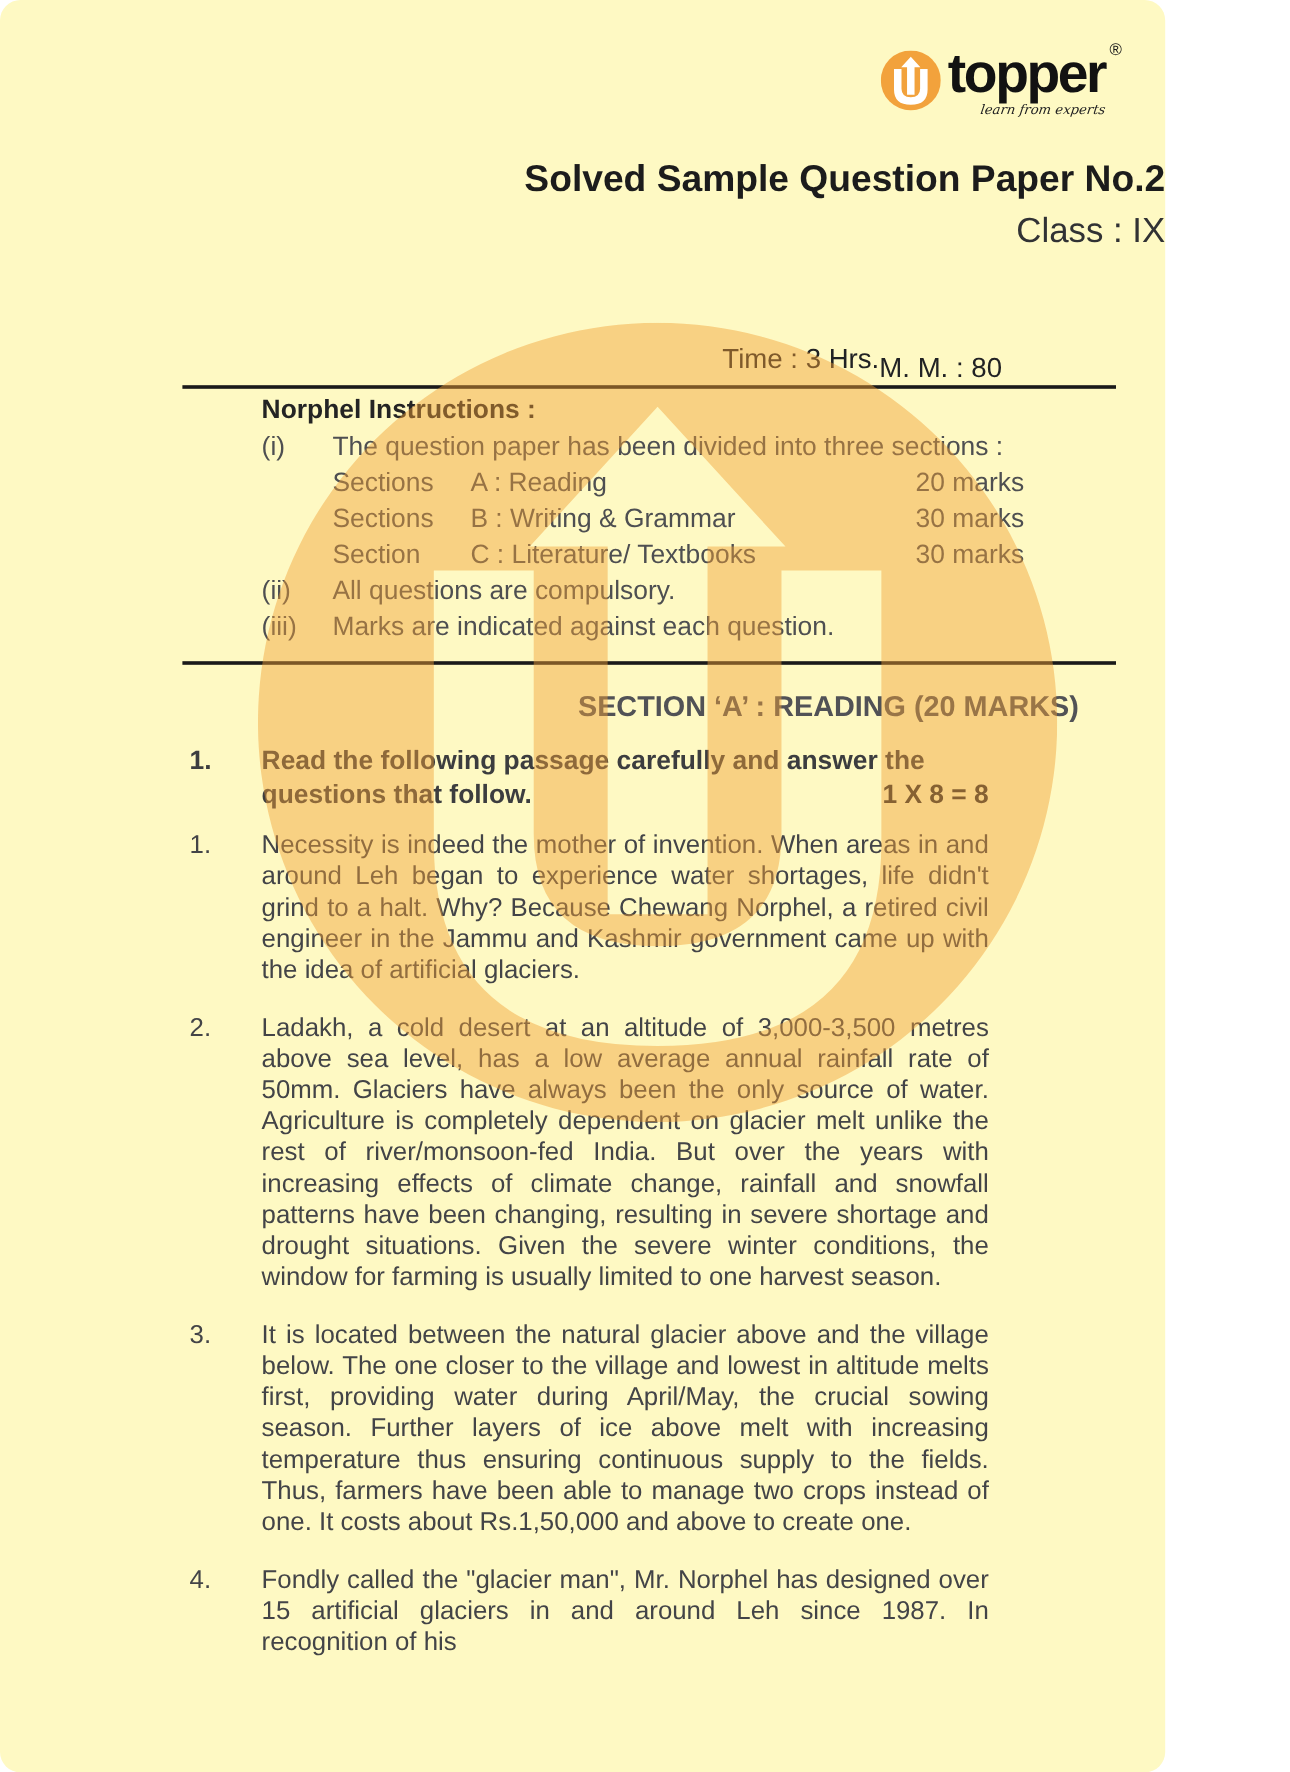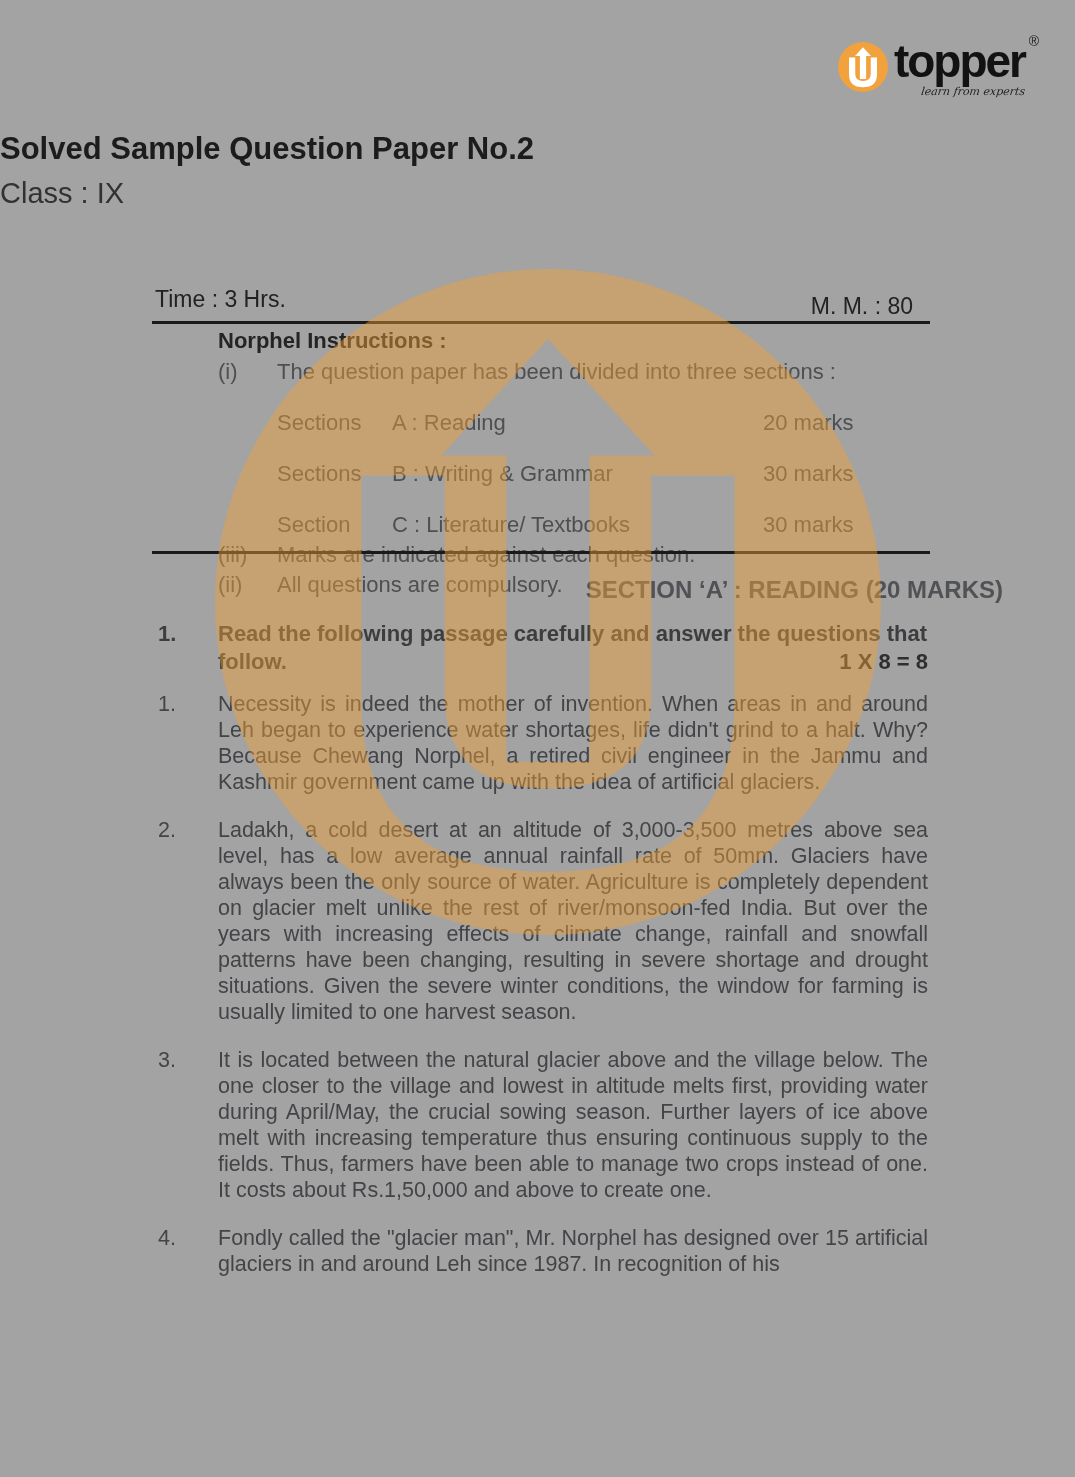--- a/index.html
+++ b/index.html
@@ -1,50 +1,51 @@
 <!DOCTYPE html>
 <html><head>
 <meta charset="utf-8">
 <style>
   html,body{margin:0;padding:0;background:#ffffff;}
   .page{
     position:relative;
-    width:1075px;height:1477px;
-    background:#a3a3a3;
+    width:971px;height:1477px;
+    background:#fef9c3;
     overflow:hidden;
     font-family:"Liberation Sans", sans-serif;
     color:#47484a;
+    border-radius:17px;
   }
   
   .logo{position:absolute;top:38px;right:50px;display:flex;align-items:flex-start;}
   .logo-icon{width:50px;height:50px;margin-top:4px;}
   .logo-word{position:relative;margin-left:6px;line-height:1;}
   .logo-text{font-size:46px;font-weight:bold;letter-spacing:-2px;color:#121212;}
   .logo-reg{position:absolute;top:-4px;right:-14px;font-size:14px;color:#1a1a1a;font-weight:normal;}
   .logo-tagline{display:block;text-align:right;font-family:"DejaVu Serif", serif;font-style:italic;
     font-size:11px;color:#222;margin-top:2px;transform:skewX(-8deg);}
   
-  .head-block{position:absolute;top:131px;left:0;right:0;text-align:left;}
+  .head-block{position:absolute;top:131px;left:12px;right:0;text-align:right;}
   .doc-title{font-size:31px;font-weight:bold;color:#1c1c1c;margin:0;}
   .doc-subtitle{font-size:24px;color:#313234;margin-top:12px;}
   .doc-class{font-size:29px;color:#313234;margin-top:10px;}
   
-  .meta-row{position:absolute;top:286px;left:155px;right:162px;display:flex;justify-content:space-between;
+  .meta-row{position:absolute;top:286px;left:155px;right:136px;display:flex;justify-content:flex-end;
     font-size:23px;color:#212224;}
   .meta-mm{margin-top:7px;}
   .rule{position:absolute;left:152px;width:778px;border-top:3px solid #1a1a1a;height:0;}
   .rule-1{top:321px;}
   .rule-2{top:551px;}
   
   .instructions{position:absolute;top:326px;left:218px;width:712px;font-size:22px;line-height:30px;color:#4e4f51;}
   .instr-heading{font-weight:bold;color:#242424;margin-bottom:1px;}
   .instr-row{display:flex;}
   .instr-num{width:59px;flex:none;}
   .instr-text{flex:1;}
-  .sec-row{display:flex;margin-left:59px;margin-top:21px;}
+  .sec-row{display:flex;margin-left:59px;}
   .sec-prefix{width:115px;flex:none;}
   .sec-name{flex:1;}
   .sec-marks{width:167px;flex:none;}
   
   .section-heading{position:absolute;top:576px;left:0;right:72px;text-align:right;
     font-size:24px;font-weight:bold;color:#515256;}
   .question{position:absolute;top:620px;left:158px;right:147px;display:flex;
     font-size:22px;line-height:28px;font-weight:bold;color:#3c3d3f;}
   .q-num{width:60px;flex:none;}
   .q-body{flex:1;position:relative;}
@@ -101,26 +102,26 @@
       <span class="sec-prefix">Sections</span>
       <span class="sec-name">B : Writing &amp; Grammar</span>
       <span class="sec-marks">30 marks</span>
     </div>
     <div class="sec-row">
       <span class="sec-prefix">Section</span>
       <span class="sec-name">C : Literature/ Textbooks</span>
       <span class="sec-marks">30 marks</span>
     </div>
     <div class="instr-row">
+      <span class="instr-num">(ii)</span>
+      <span class="instr-text">All questions are compulsory.</span>
+    </div>
+    <div class="instr-row">
       <span class="instr-num">(iii)</span>
       <span class="instr-text">Marks are indicated against each question.</span>
-    </div>
-    <div class="instr-row">
-      <span class="instr-num">(ii)</span>
-      <span class="instr-text">All questions are compulsory.</span>
     </div>
   </div>
   <div class="rule rule-2"></div>
 
   <div class="section-heading">SECTION ‘A’ : READING (20 MARKS)</div>
 
   <div class="question">
     <span class="q-num">1.</span>
     <span class="q-body">
       <span>Read the following passage carefully and answer the questions that follow.</span>

